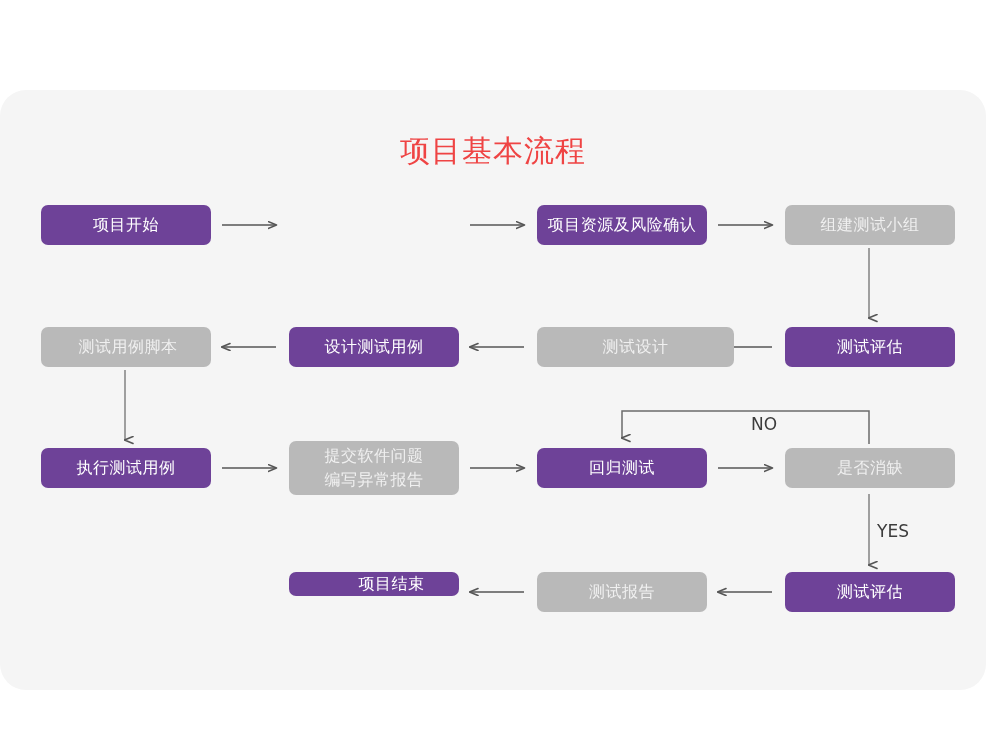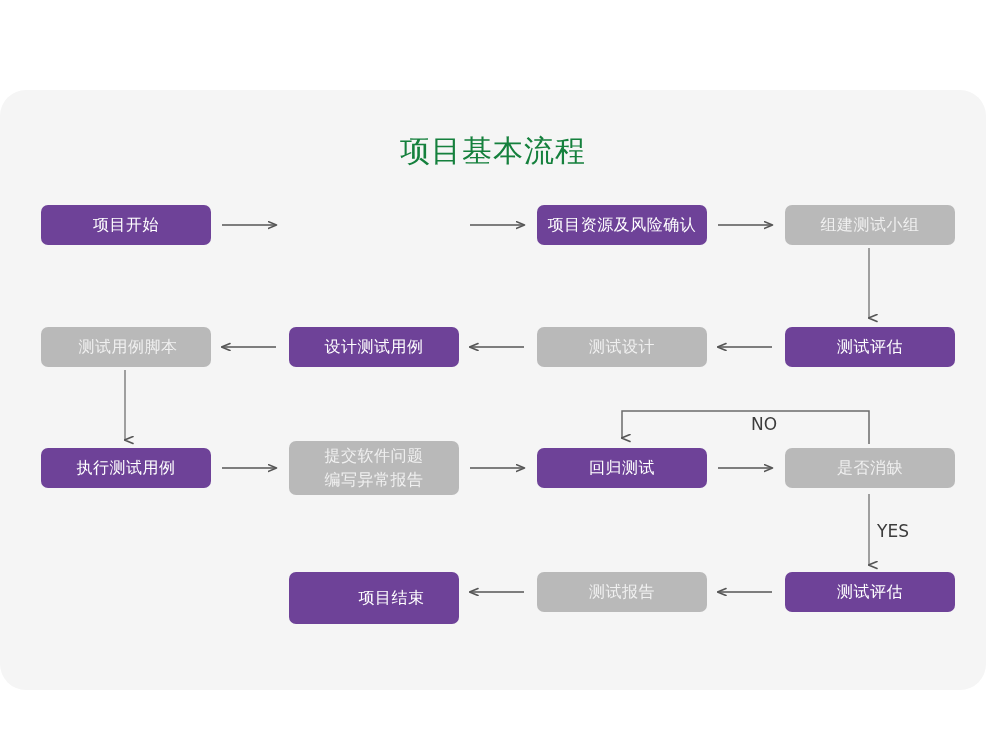--- a/index.html
+++ b/index.html
@@ -27,21 +27,21 @@
     background: #f5f5f5;
     border-radius: 26px;
   }
   .chart-title {
     position: absolute;
     left: 0px;
     top: 131px;
     width: 986px;
     text-align: center;
     font-size: 30px;
-    color: #15803d;
+    color: #ef4444;
     letter-spacing: 1px;
     font-family: "DejaVu Sans", "Liberation Sans", sans-serif;
   }
   .node {
     position: absolute;
     box-sizing: border-box;
     border-radius: 7px;
     display: flex;
     align-items: center;
     justify-content: center;
@@ -120,29 +120,29 @@
     <line x1="772" y1="592" x2="718" y2="592" stroke="#555555" stroke-width="1.5" marker-end="url(#ah)"></line>
     <line x1="524" y1="592" x2="470" y2="592" stroke="#555555" stroke-width="1.5" marker-end="url(#ah)"></line>
   </svg>
 
   <div class="node purple" style="left:41px; top:205px; width:170px; height:40px;">项目开始</div>
   <div class="node purple" style="left:537px; top:205px; width:170px; height:40px;">项目资源及风险确认</div>
   <div class="node gray" style="left:785px; top:205px; width:170px; height:40px;">组建测试小组</div>
 
   <div class="node gray" style="left:41px; top:327px; width:170px; height:40px;padding-left:10px;">测试用例脚本</div>
   <div class="node purple" style="left:289px; top:327px; width:170px; height:40px;">设计测试用例</div>
-  <div class="node gray" style="left:537px; top:327px; width:170px; height:40px;">测试设计</div>
+  <div class="node gray" style="left:537px; top:327px; width:197px; height:40px;">测试设计</div>
   <div class="node purple" style="left:785px; top:327px; width:170px; height:40px;">测试评估</div>
 
   <div class="node purple" style="left:41px; top:448px; width:170px; height:40px;">执行测试用例</div>
   <div class="node gray two-line" style="left:289px; top:441px; width:170px; height:54px; white-space:pre-line;">提交软件问题
 编写异常报告</div>
   <div class="node purple" style="left:537px; top:448px; width:170px; height:40px;">回归测试</div>
   <div class="node gray" style="left:785px; top:448px; width:170px; height:40px;">是否消缺</div>
 
-  <div class="node purple" style="left:289px; top:572px; width:170px; height:52px;padding-left:41px;">项目结束</div>
+  <div class="node purple" style="left:289px; top:572px; width:170px; height:24px;padding-left:41px;">项目结束</div>
   <div class="node gray" style="left:537px; top:572px; width:170px; height:40px;">测试报告</div>
   <div class="node purple" style="left:785px; top:572px; width:170px; height:40px;">测试评估</div>
 
   <div class="edge-label" style="left:731px; top:414px;margin-left:20px;">NO</div>
   <div class="edge-label" style="left:877px; top:521px;">YES</div>
 
 </div>
 
 </body></html>

